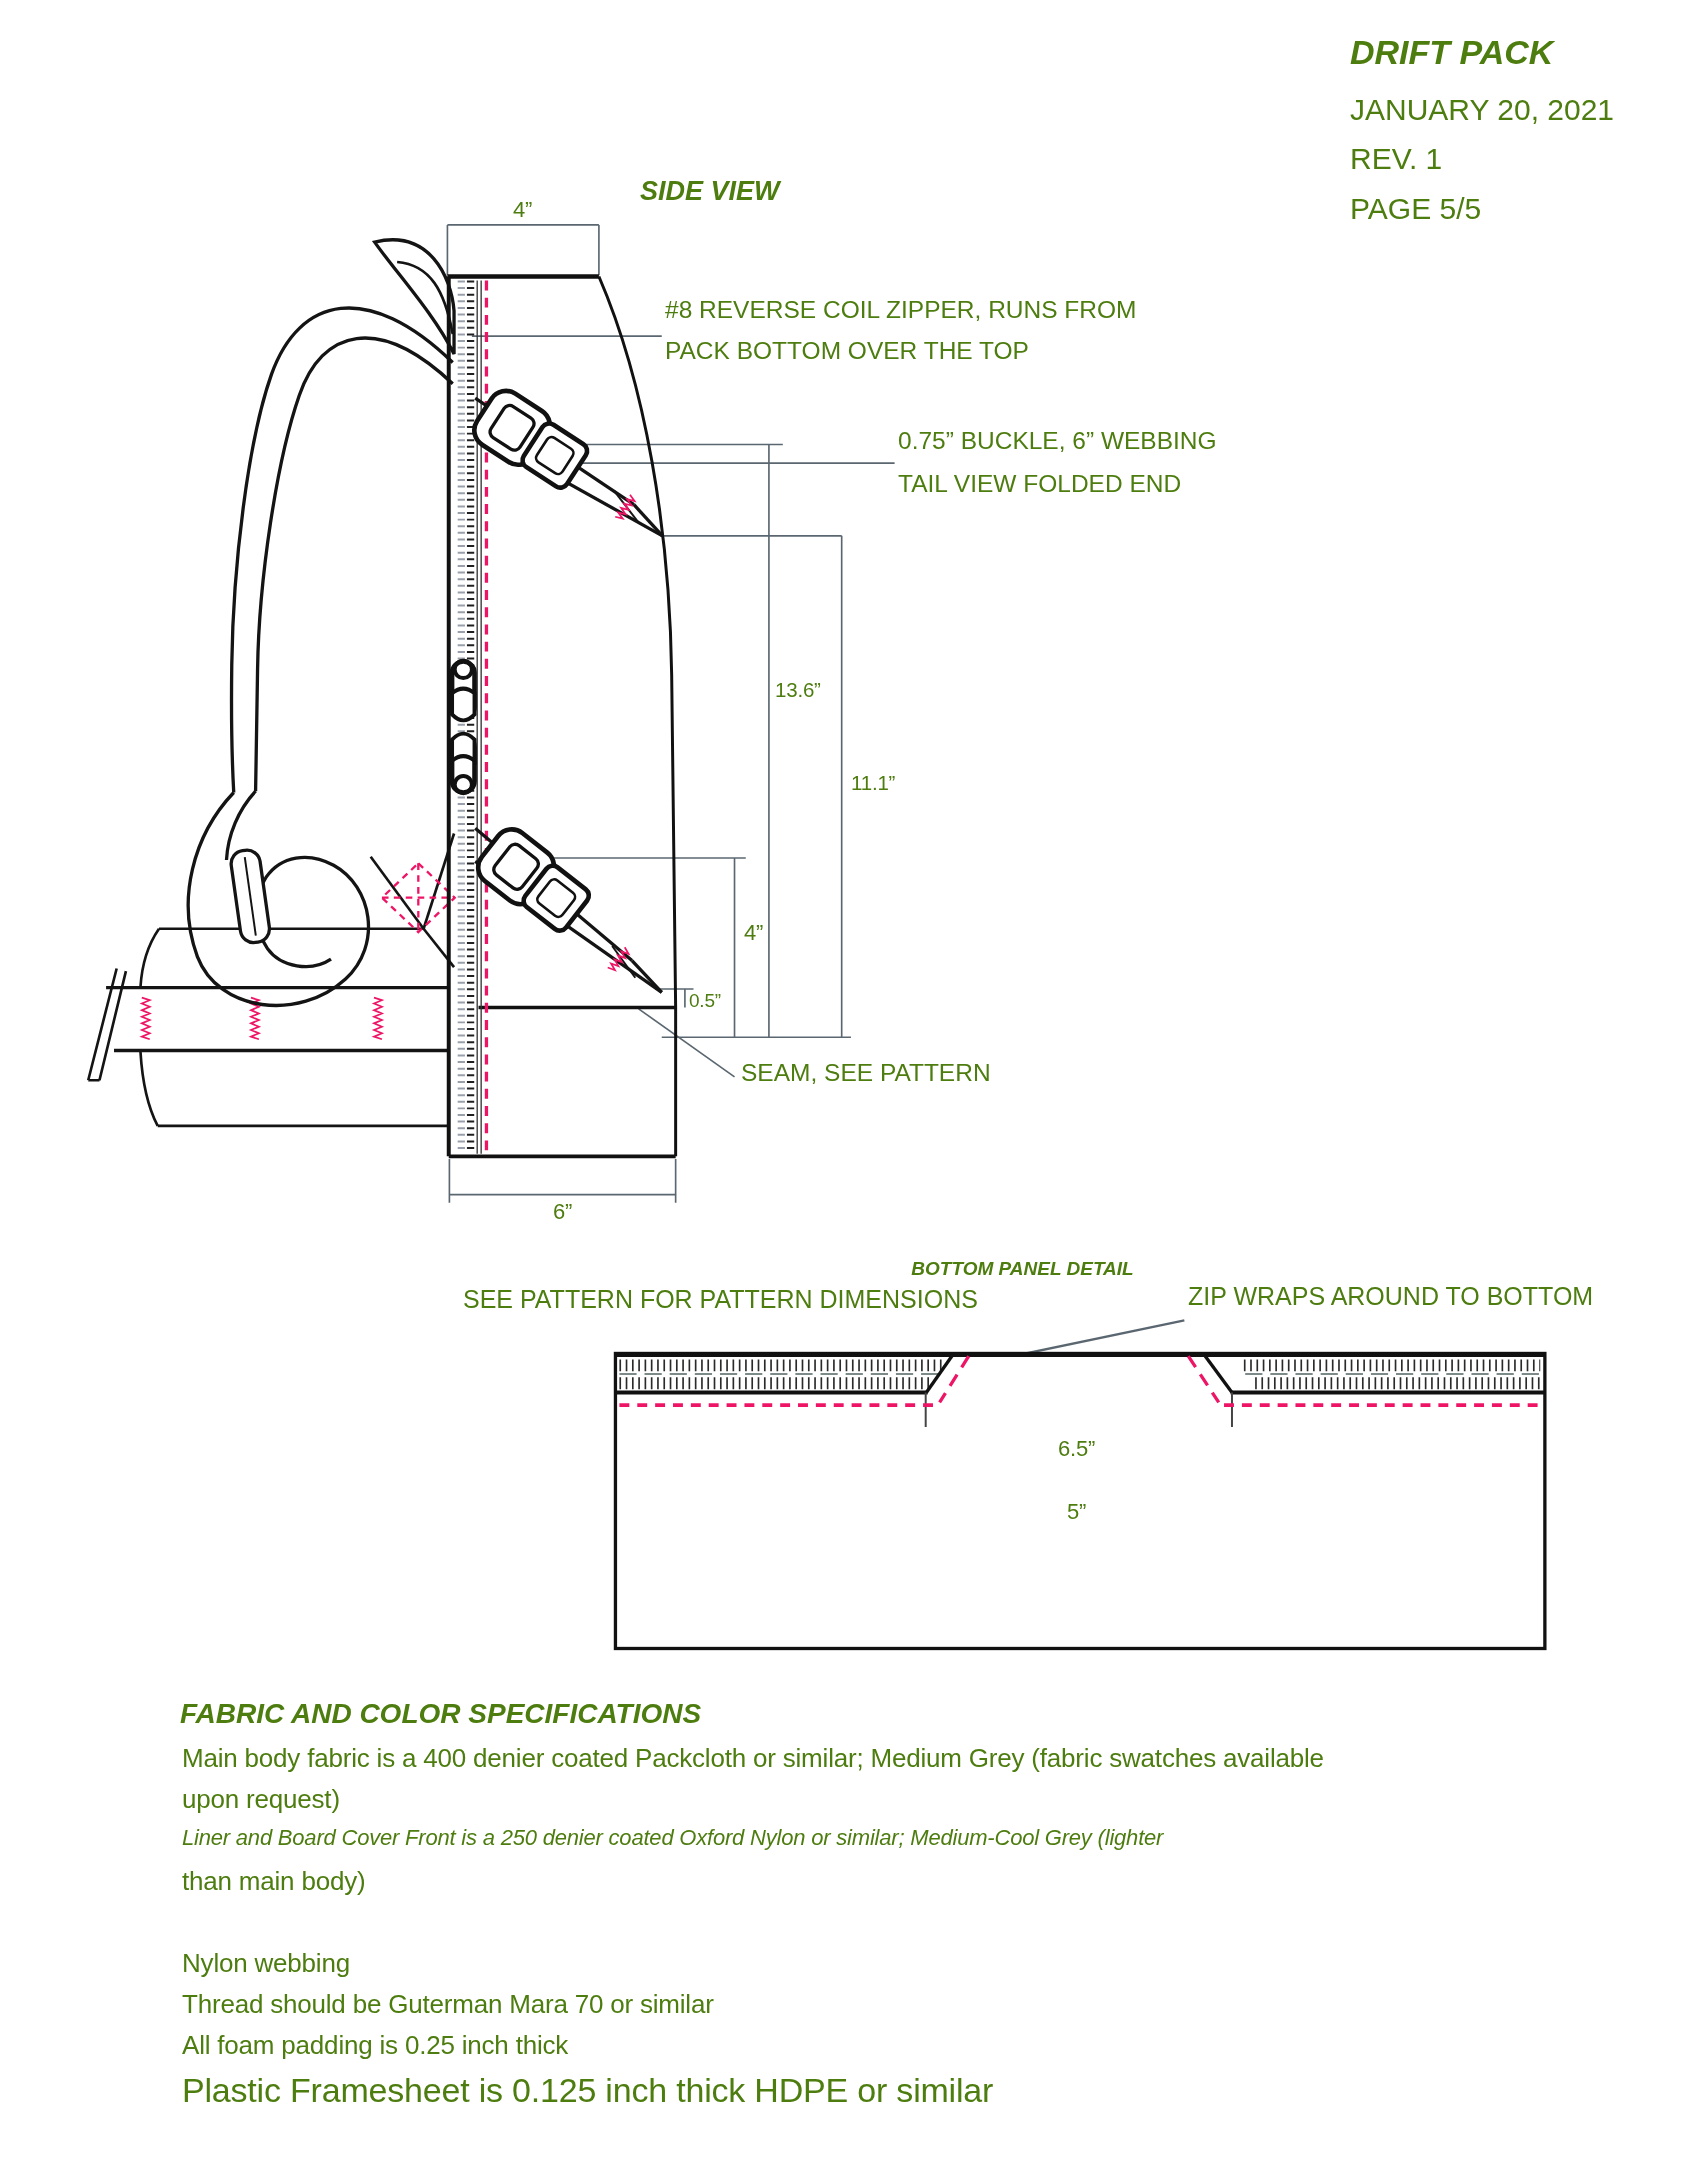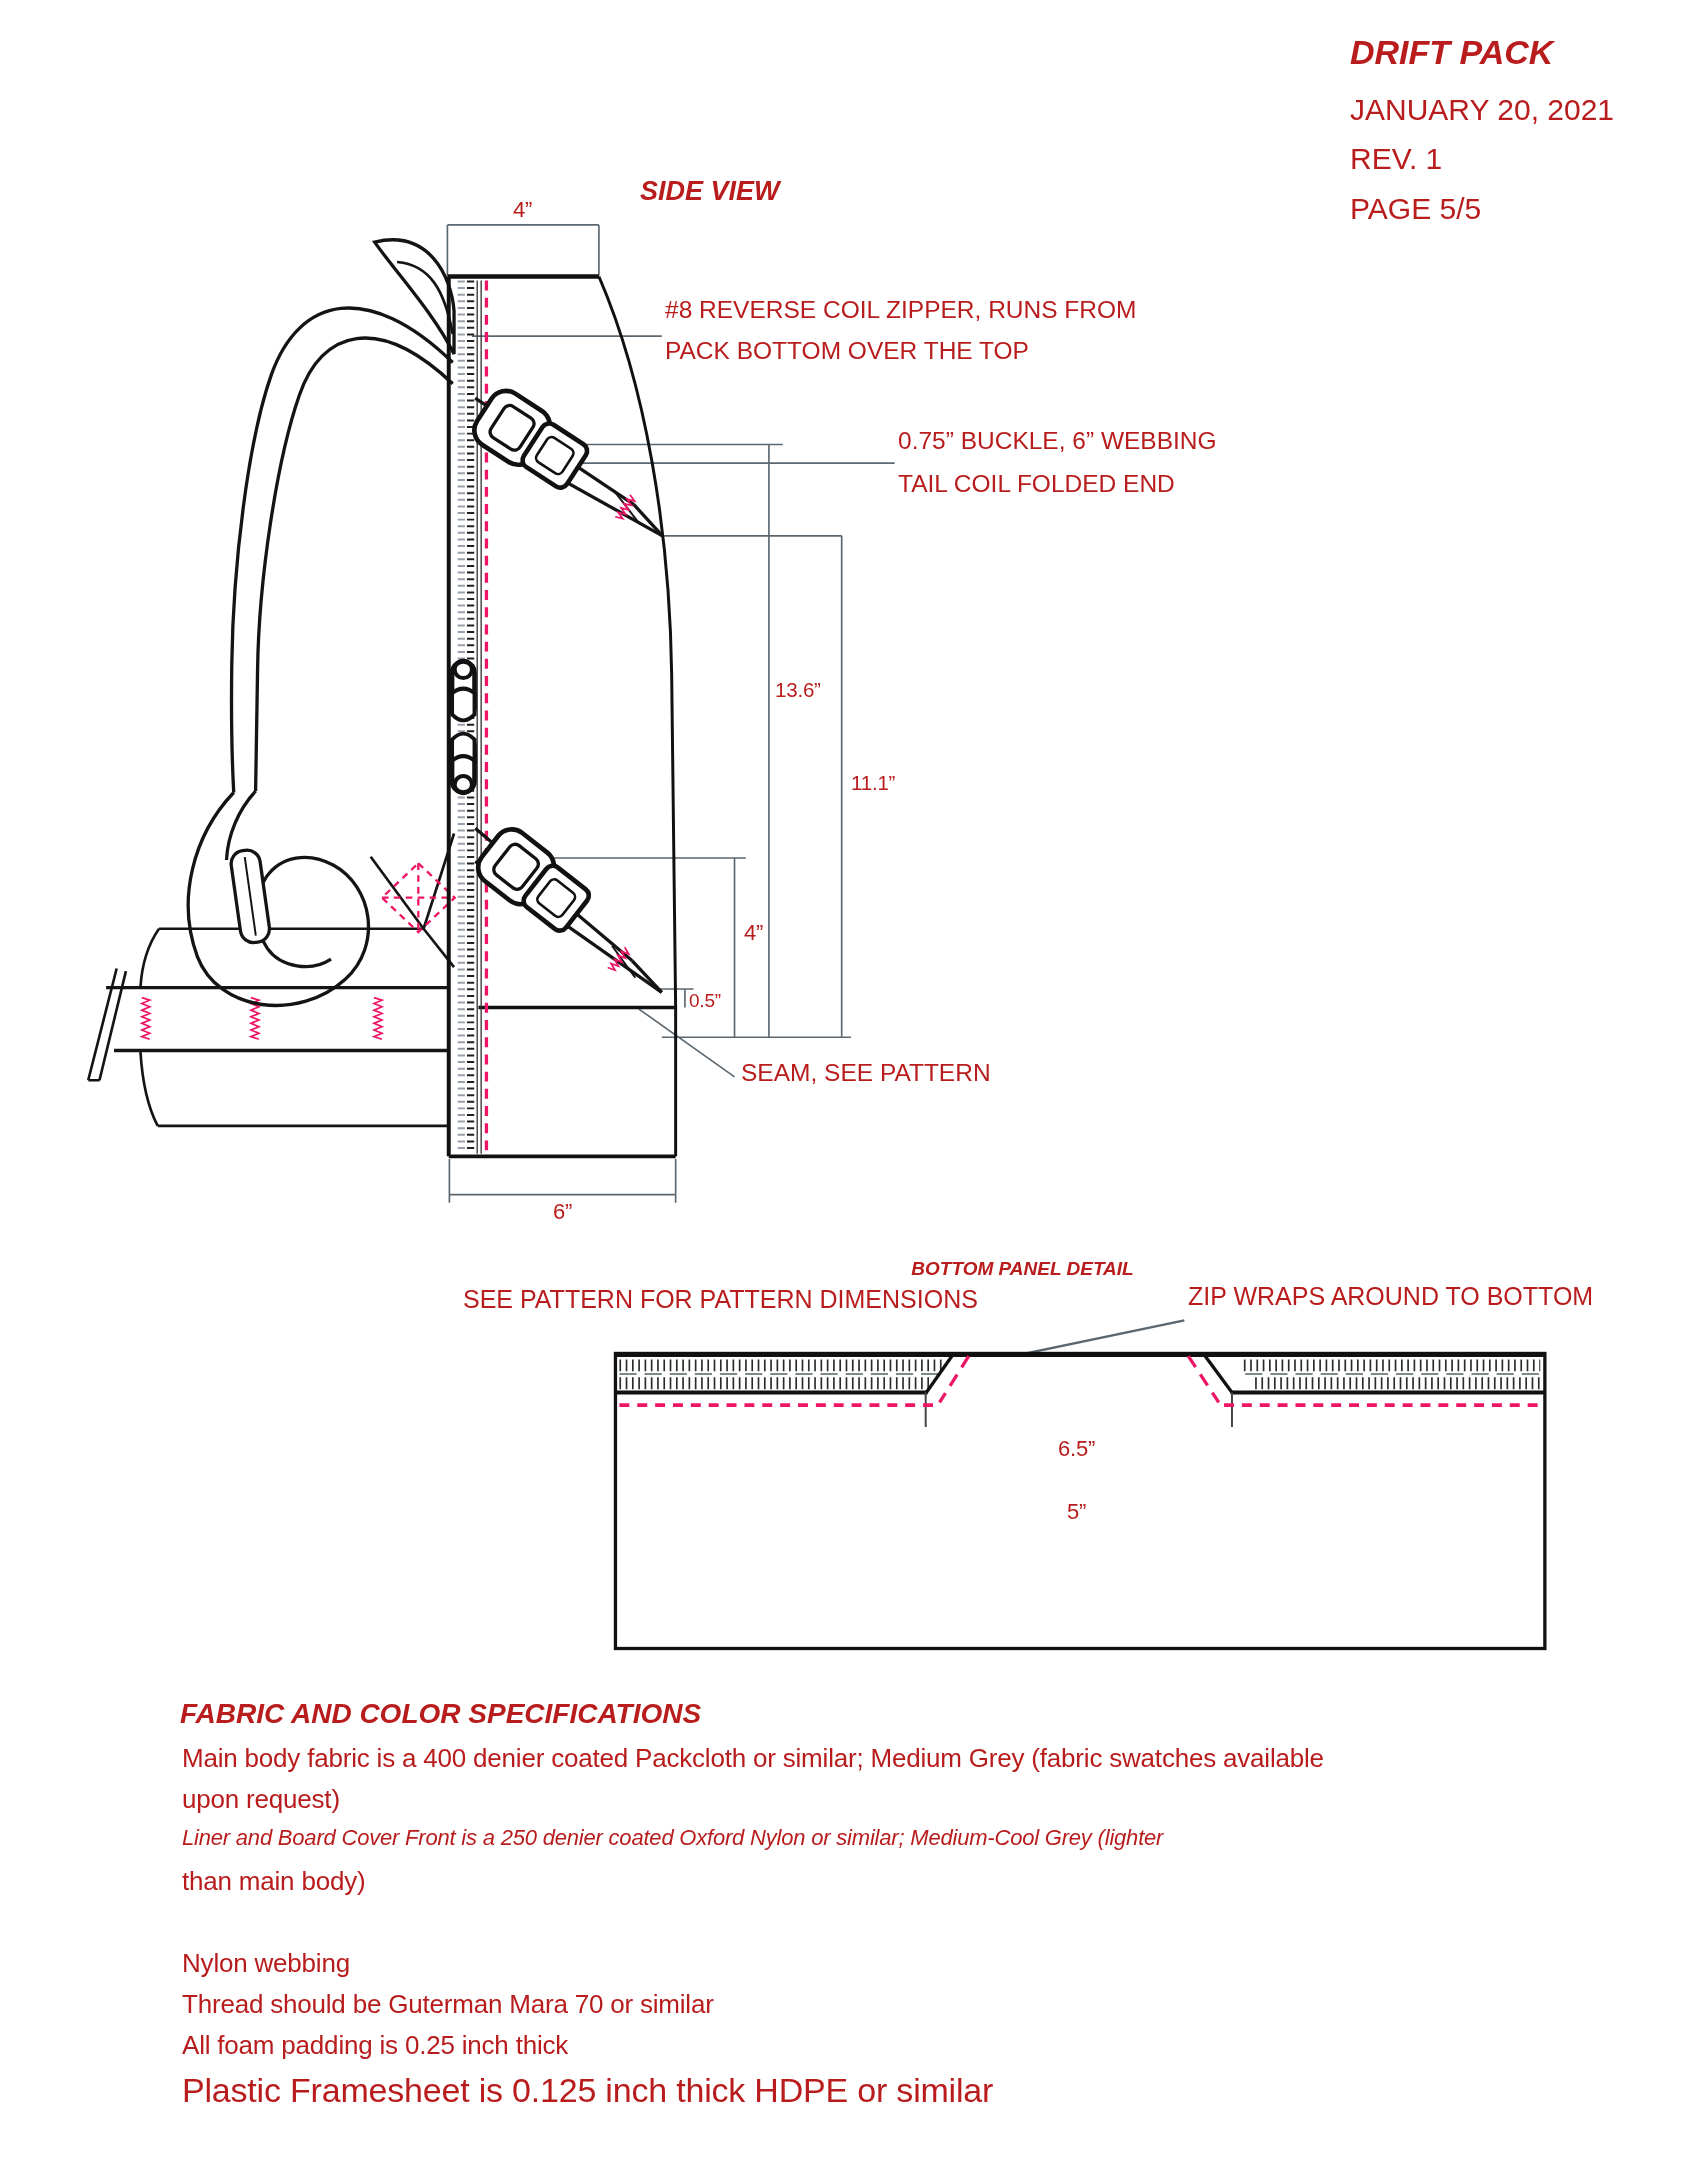--- a/index.html
+++ b/index.html
@@ -1,19 +1,19 @@
 <!DOCTYPE html>
 <html style="font-size:10.6px"><head>
 <meta charset="utf-8">
 <style>
   html,body{margin:0;padding:0;background:#ffffff;}
   #page{position:relative;width:1688px;height:2183px;background:#ffffff;overflow:hidden;
         font-family:"Liberation Sans", sans-serif;color:#111;}
   #drawing{position:absolute;left:0;top:0;width:1688px;height:2183px;}
-  .t{position:absolute;white-space:nowrap;color:#b91c1c;letter-spacing:-0.2px;}
+  .t{position:absolute;white-space:nowrap;color:#4d7c0f;letter-spacing:-0.2px;}
   .cap{letter-spacing:0px;}
   .ital{font-style:italic;font-weight:700;}
   .ctr{text-align:center;}
 </style>
 </head>
 <body>
 
 <div id="page">
 
   <svg id="drawing" viewBox="0 0 2551 3300" xmlns="http://www.w3.org/2000/svg">
@@ -165,21 +165,21 @@
   <div class="t ital cap" style="left:1350px;top:33px;font-size:34px;">DRIFT PACK</div>
   <div class="t cap" style="left:1350px;top:93px;font-size:30px;">JANUARY 20, 2021</div>
   <div class="t cap" style="left:1350px;top:142px;font-size:30px;">REV. 1</div>
   <div class="t cap" style="left:1350px;top:192px;font-size:30px;">PAGE 5/5</div>
 
   <div class="t ital cap" style="left:640px;top:176px;font-size:27px;">SIDE VIEW</div>
   <div class="t ctr" style="left:483px;top:197px;width:79px;font-size:22px;">4”</div>
   <div class="t cap" style="left:665px;top:296px;font-size:24.5px;">#8 REVERSE COIL ZIPPER, RUNS FROM</div>
   <div class="t cap" style="left:665px;top:337px;font-size:24.5px;">PACK BOTTOM OVER THE TOP</div>
   <div class="t cap" style="left:898px;top:427px;font-size:24.5px;">0.75” BUCKLE, 6” WEBBING</div>
-  <div class="t cap" style="left:898px;top:470px;font-size:24.5px;">TAIL COIL FOLDED END</div>
+  <div class="t cap" style="left:898px;top:470px;font-size:24.5px;">TAIL VIEW FOLDED END</div>
   <div class="t" style="left:775px;top:670px;font-size:20.5px;margin-top:8px;">13.6”</div>
   <div class="t" style="left:851px;top:771px;font-size:20.5px;">11.1”</div>
   <div class="t" style="left:744px;top:920px;font-size:22px;">4”</div>
   <div class="t" style="left:689px;top:990px;font-size:19px;">0.5”</div>
   <div class="t cap" style="left:741px;top:1059px;font-size:24.5px;">SEAM, SEE PATTERN</div>
   <div class="t ctr" style="left:523px;top:1199px;width:79px;font-size:22px;">6”</div>
 
   <div class="t ital cap ctr" style="left:824px;top:1226px;width:397px;font-size:19px;margin-top:32px;">BOTTOM PANEL DETAIL</div>
   <div class="t cap" style="left:463px;top:1285px;font-size:25px;">SEE PATTERN FOR PATTERN DIMENSIONS</div>
   <div class="t cap" style="left:1188px;top:1282px;font-size:25px;">ZIP WRAPS AROUND TO BOTTOM</div>

